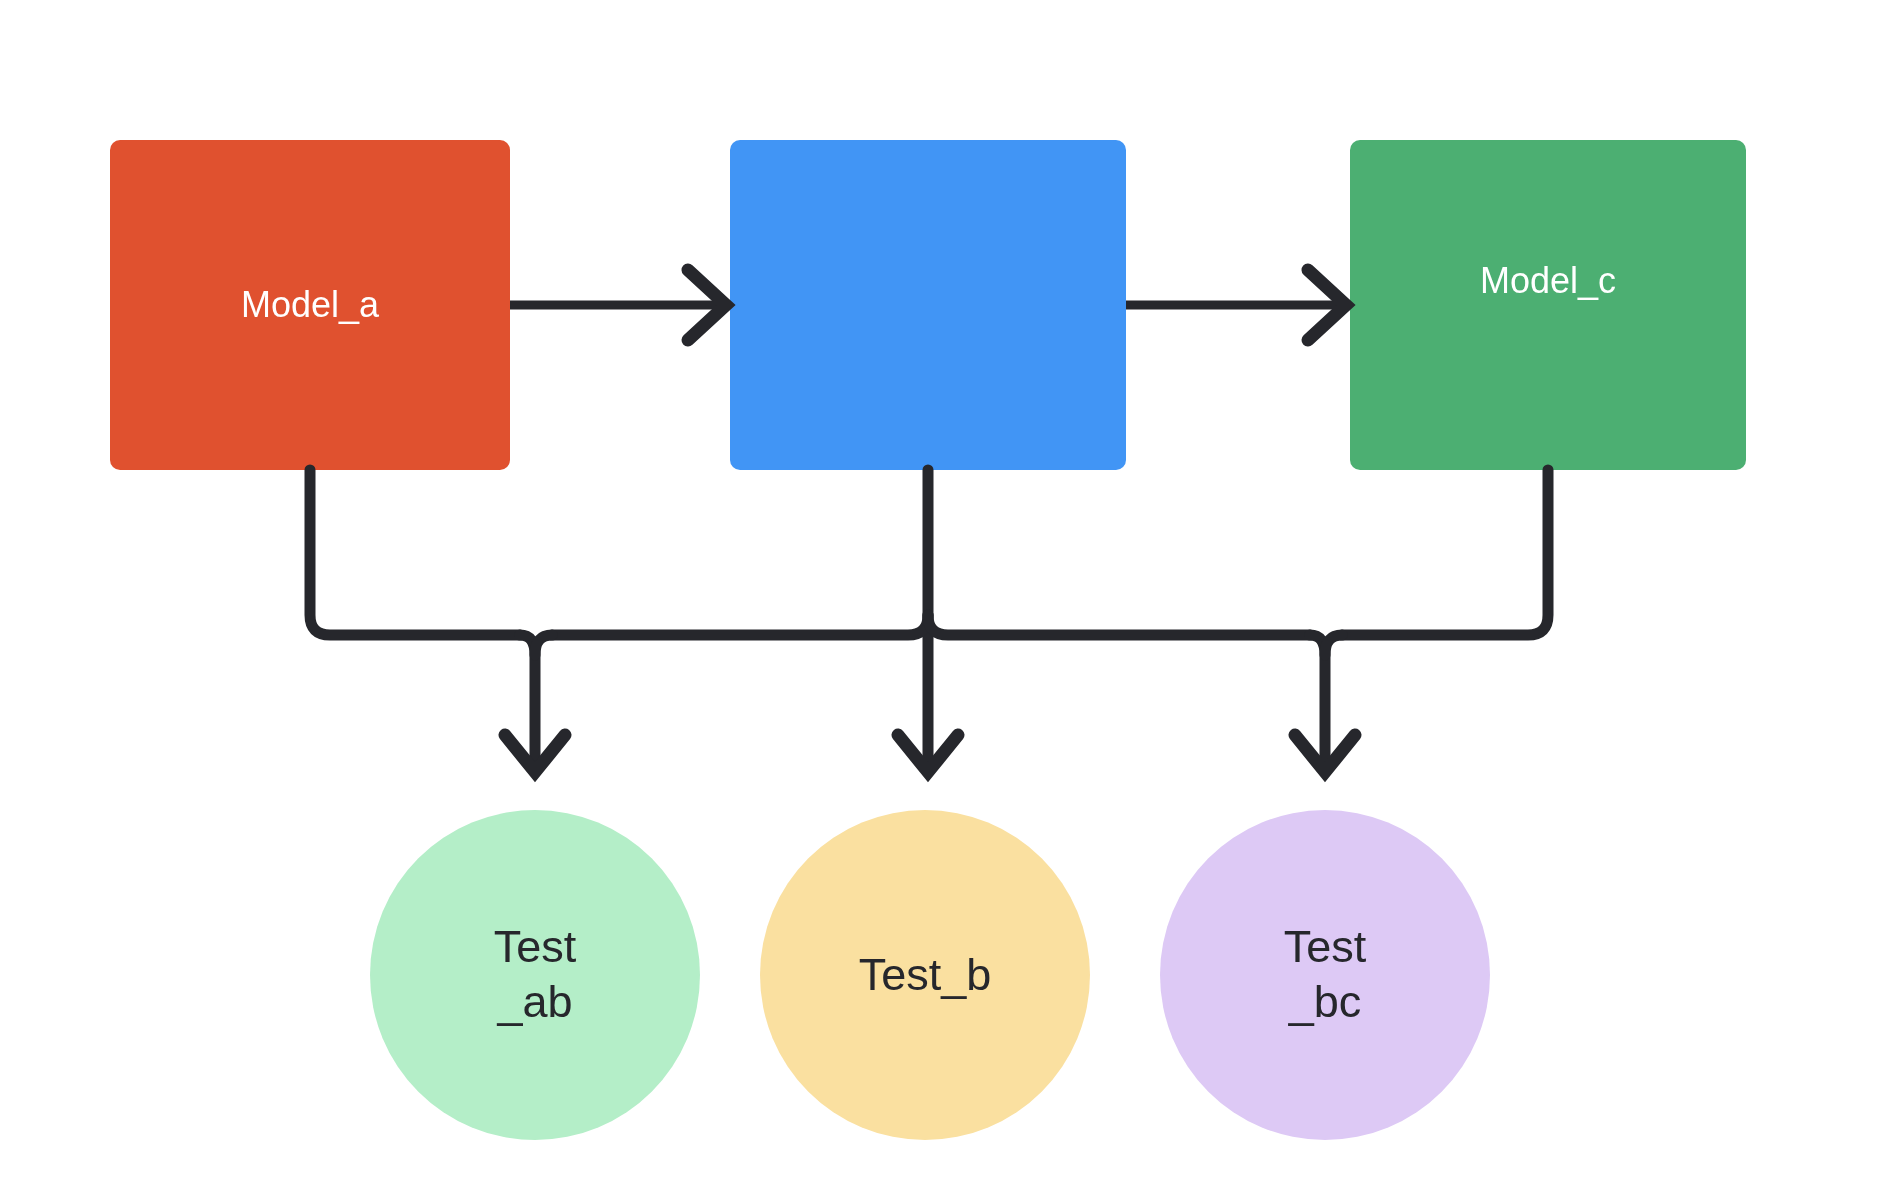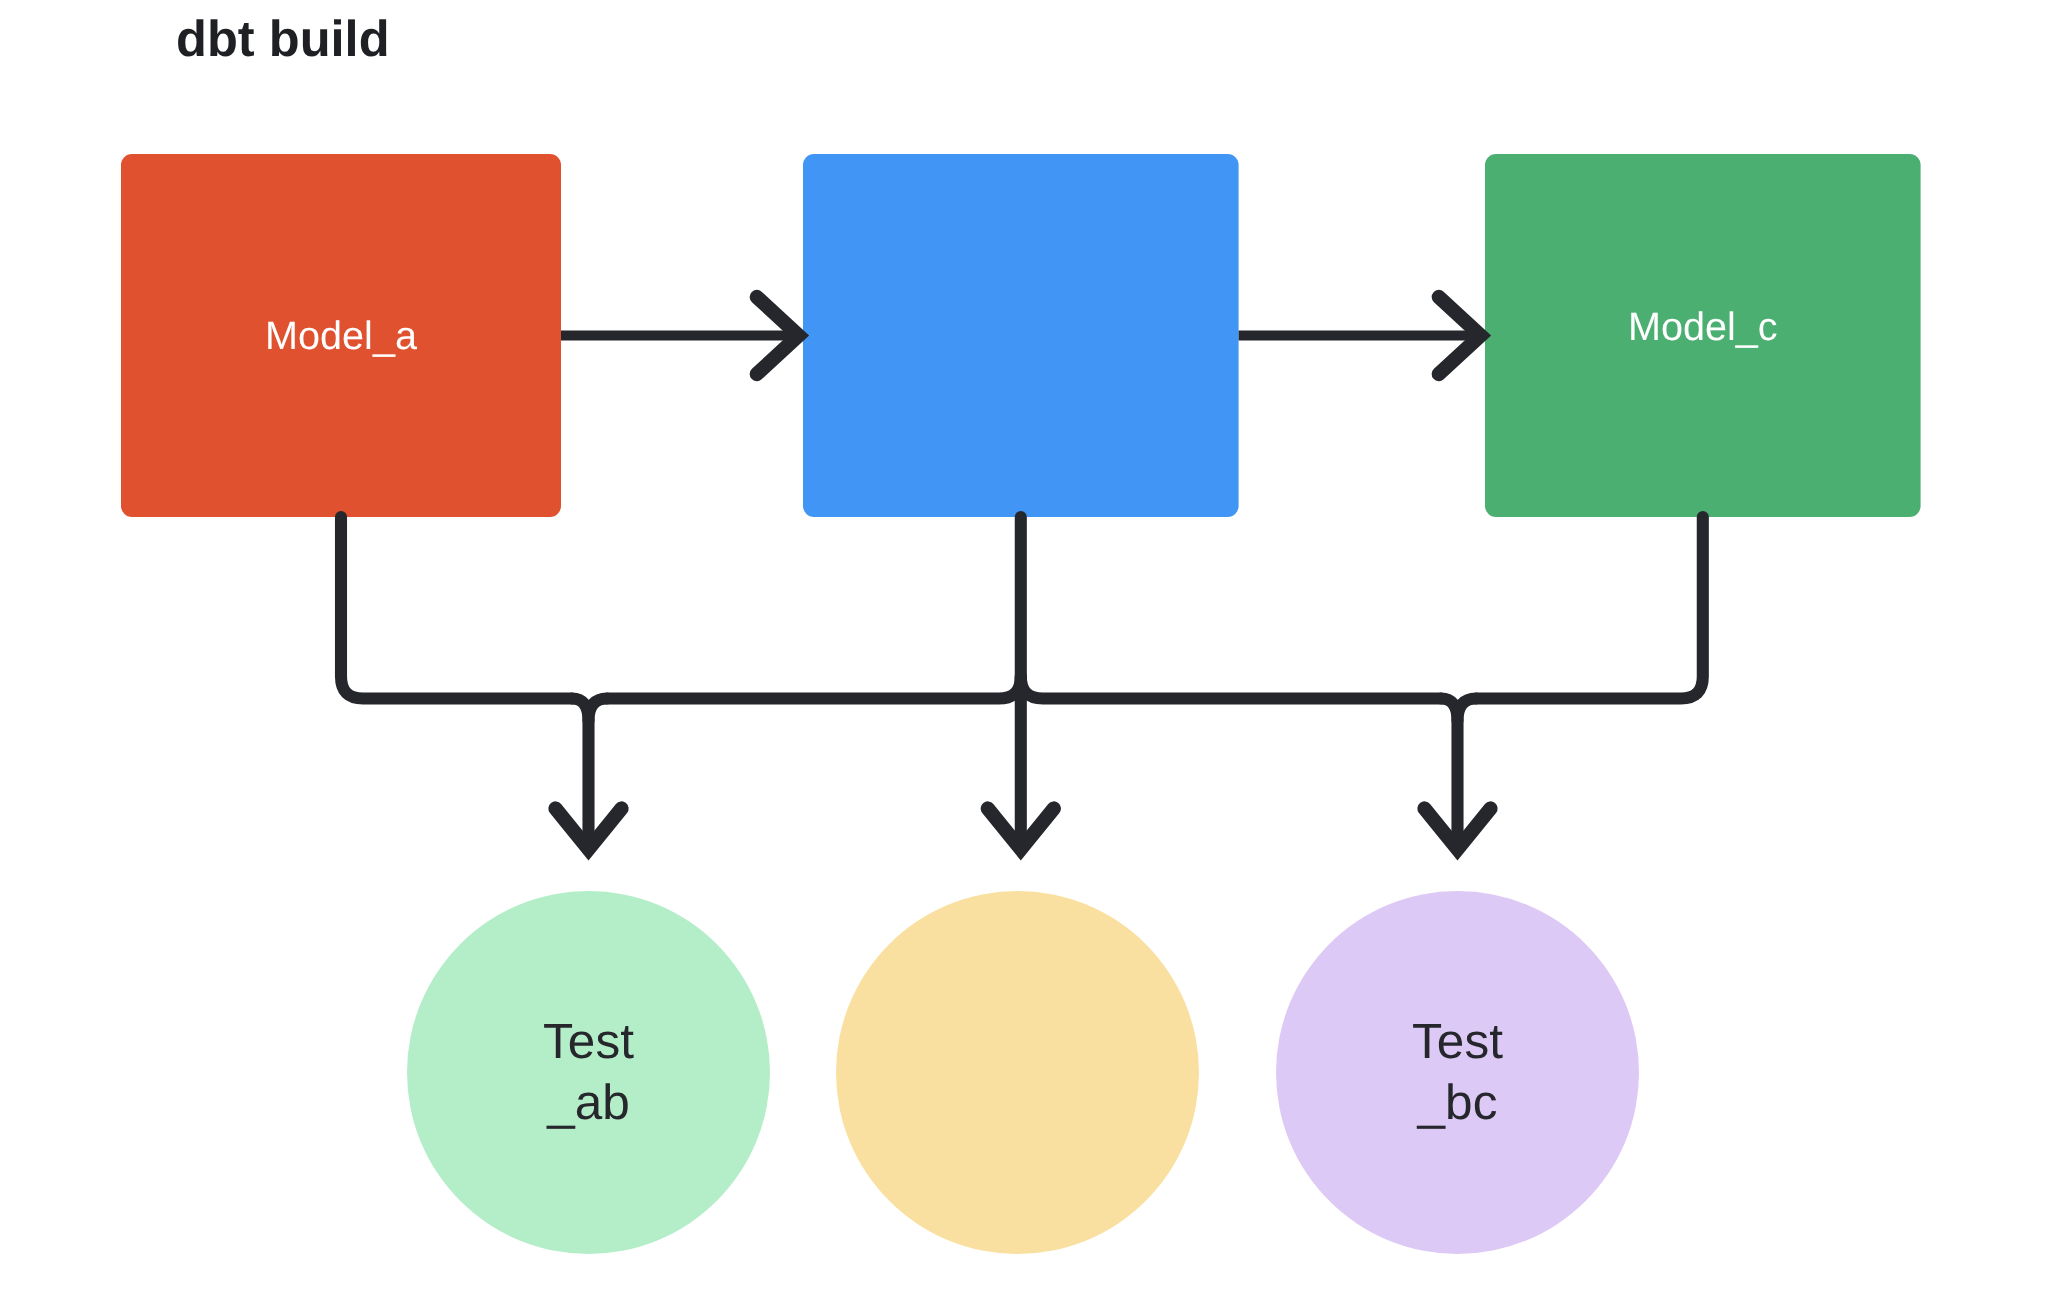--- a/index.html
+++ b/index.html
@@ -52,32 +52,31 @@
     font-weight: 400;
   }
   .test-label {
     font-size: 45px;
     color: #26272c;
     font-weight: 400;
   }
   
   #model-a-box { left: 110px;  top: 140px; width: 400px; height: 330px; }
   #model-b-box { left: 730px;  top: 140px; width: 396px; height: 330px; }
-  #model-c-box { left: 1350px; top: 140px; width: 396px; height: 282px; margin-top: 16px; }
+  #model-c-box { left: 1350px; top: 140px; width: 396px; height: 282px; }
   
   #test-ab-circle { left: 370px;  top: 810px; width: 330px; height: 330px; }
   #test-b-circle  { left: 760px;  top: 810px; width: 330px; height: 330px; }
   #test-bc-circle { left: 1160px; top: 810px; width: 330px; height: 330px; }
 </style>
 </head>
 <body>
 
 <div id="canvas">
 
-  <div class="graph-title">dbt build</div>
 
   <svg id="diagram-svg" viewBox="0 0 1880 1186" xmlns="http://www.w3.org/2000/svg">
 
     <rect x="110" y="140" width="400" height="330" rx="10" ry="10" fill="#e0512f"></rect>
     <rect x="730" y="140" width="396" height="330" rx="10" ry="10" fill="#4195f5"></rect>
     <rect x="1350" y="140" width="396" height="330" rx="10" ry="10" fill="#4caf72"></rect>
 
     <circle cx="535" cy="975" r="165" fill="#b4eec8"></circle>
     <circle cx="925" cy="975" r="165" fill="#fae0a0"></circle>
     <circle cx="1325" cy="975" r="165" fill="#ddc9f5"></circle>
@@ -116,16 +115,17 @@
       <path d="M 1342 635 Q 1325 635 1325 655" fill="none" stroke="#26272c" stroke-width="11" stroke-linecap="round"></path>
       <polyline points="1295,735 1325,772 1355,735" fill="none" stroke="#26272c" stroke-width="13" stroke-linecap="round" stroke-linejoin="miter"></polyline>
     </g>
   </svg>
 
   <div id="model-a-box" class="node-label model-label">Model_a</div>
   <div id="model-c-box" class="node-label model-label">Model_c</div>
 
   <div id="test-ab-circle" class="node-label test-label">Test
 _ab</div>
+  <div id="test-b-circle" class="node-label test-label">Test_b</div>
   <div id="test-bc-circle" class="node-label test-label">Test
 _bc</div>
 
 </div>
 
 </body></html>

